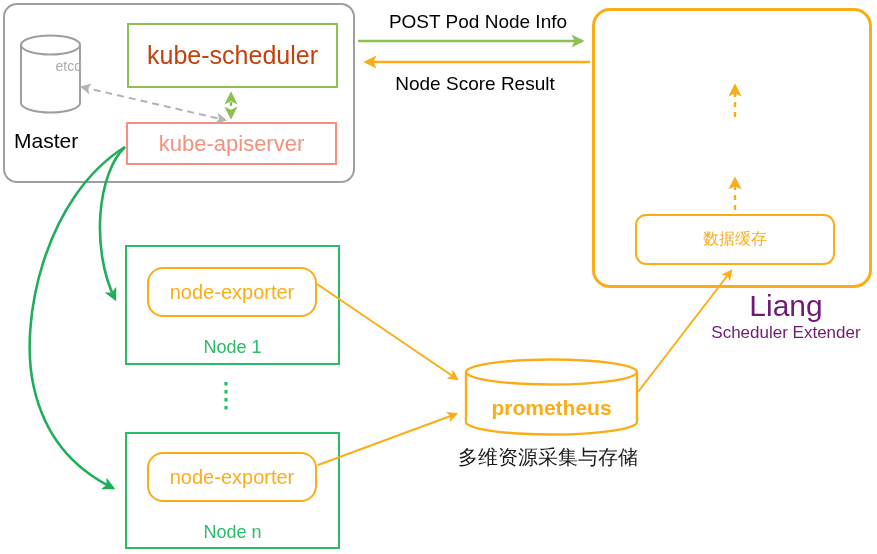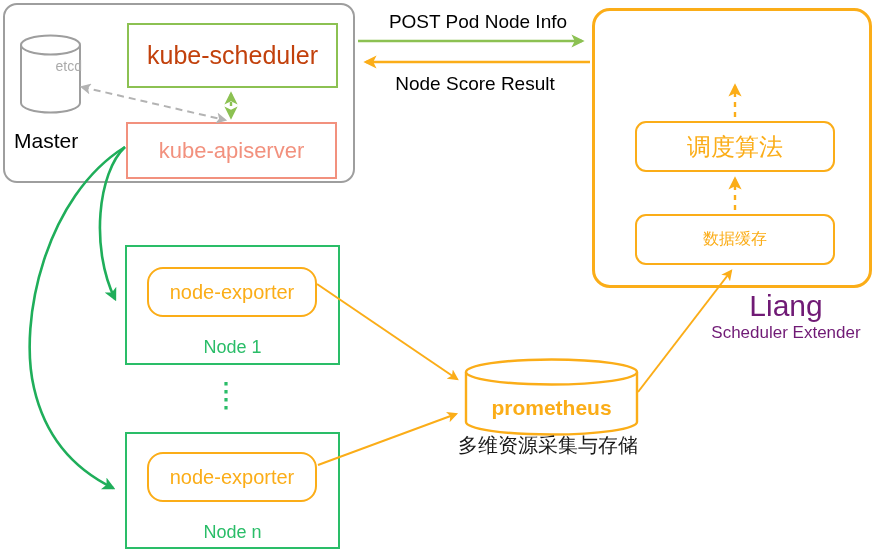--- a/index.html
+++ b/index.html
@@ -5,21 +5,21 @@
   html,body{margin:0;padding:0;background:#fff;}
   #canvas{
     position:relative;width:877px;height:554px;background:#ffffff;
     font-family:"Liberation Sans","DejaVu Sans",sans-serif;overflow:hidden;
   }
   .abs{position:absolute;box-sizing:border-box;}
   .flexc{display:flex;align-items:center;justify-content:center;}
   
   .master-box{left:3px;top:3px;width:352px;height:180px;border:2px solid #9e9e9e;border-radius:14px;background:#fff;}
   .kube-scheduler{left:127px;top:23px;width:211px;height:65px;border:2px solid #8cc152;color:#c2410c;font-size:25px;background:#fff;}
-  .kube-apiserver{left:126px;top:122px;width:211px;height:57px;border:2px solid #f2917e;color:#f2917e;font-size:22px;background:#fff;}
+  .kube-apiserver{left:126px;top:122px;width:211px;height:43px;border:2px solid #f2917e;color:#f2917e;font-size:22px;background:#fff;}
   .master-label{left:14px;top:129px;color:#000;font-size:21px;}
   .etcd-wrap{left:19px;top:34px;width:63px;height:80px;}
   .etcd-text{left:19px;top:58px;width:63px;text-align:right;color:#ababab;font-size:14px;}
   .post-label{left:378px;top:11px;width:200px;text-align:center;color:#000;font-size:19px;}
   .score-label{left:375px;top:73px;width:200px;text-align:center;color:#000;font-size:19px;}
   .liang-box{left:592px;top:8px;width:280px;height:280px;border:3px solid #fbad18;border-radius:18px;background:#fff;}
   .ext-item{left:635px;width:200px;border:2px solid #fbad18;border-radius:11px;color:#fbad18;background:#fff;}
   .ext-api{top:28px;height:52px;font-size:24px;}
   .ext-alg{top:121px;height:51px;font-size:24px;}
   .ext-cache{top:214px;height:51px;font-size:16px;}
@@ -30,21 +30,21 @@
   .node1-box{top:245px;}
   .noden-box{top:432px;height:117px;}
   .exporter{left:147px;width:170px;height:50px;border:2px solid #fbad18;border-radius:16px;color:#fbad18;font-size:20px;background:#fff;}
   .exporter1{top:267px;}
   .exportern{top:452px;}
   .node-label{left:125px;width:215px;text-align:center;color:#2abd68;font-size:18px;}
   .node1-label{top:337px;}
   .noden-label{top:522px;}
   .prom-wrap{left:464px;top:358px;width:175px;height:78px;}
   .prom-text{left:464px;top:396px;width:175px;text-align:center;color:#fbad18;font-size:21px;font-weight:bold;}
-  .prom-caption{left:448px;top:432px;width:200px;text-align:center;color:#1a1a1a;font-size:20px;}
+  .prom-caption{left:448px;top:444px;width:200px;text-align:center;color:#1a1a1a;font-size:20px;}
   .arrow-layer{left:0;top:0;width:877px;height:554px;pointer-events:none;}
 </style>
 </head>
 <body>
 
 <div id="canvas">
 
   <div class="abs master-box"></div>
 
   <div class="abs etcd-wrap">
@@ -60,23 +60,20 @@
   </div>
   <div class="abs flexc kube-apiserver">
     <span>kube-apiserver</span>
   </div>
   <div class="abs master-label">Master</div>
 
   <div class="abs post-label">POST Pod Node Info</div>
   <div class="abs score-label">Node Score Result</div>
 
   <div class="abs liang-box"></div>
-  <div class="abs flexc ext-item ext-alg">
-    <span>调度算法</span>
-  </div>
   <div class="abs flexc ext-item ext-cache">
     <span>数据缓存</span>
   </div>
   <div class="abs liang-caption">
     <div class="liang-name">Liang</div>
     <div class="liang-sub">Scheduler Extender</div>
   </div>
 
   <div class="abs node-box node1-box"></div>
   <div class="abs flexc exporter exporter1">

